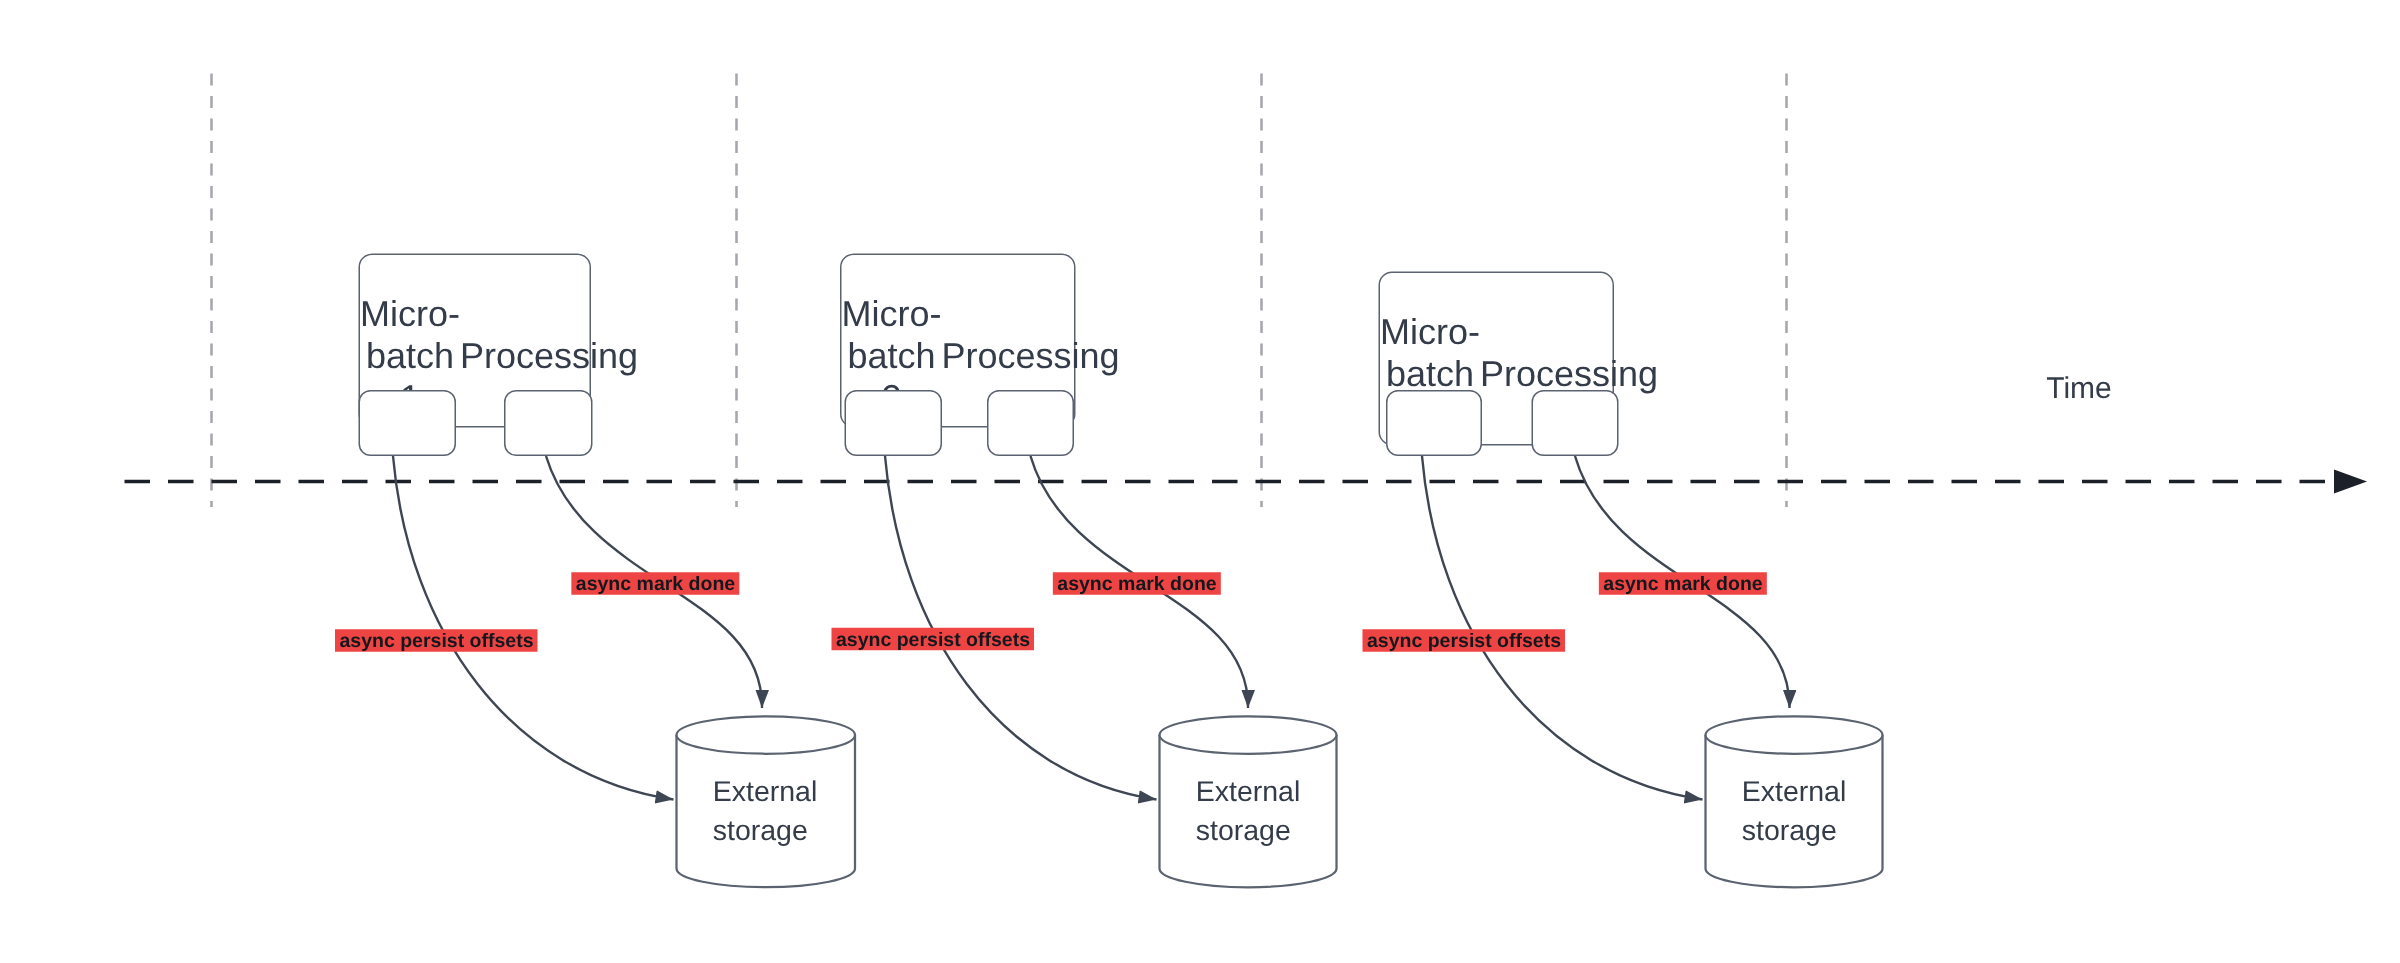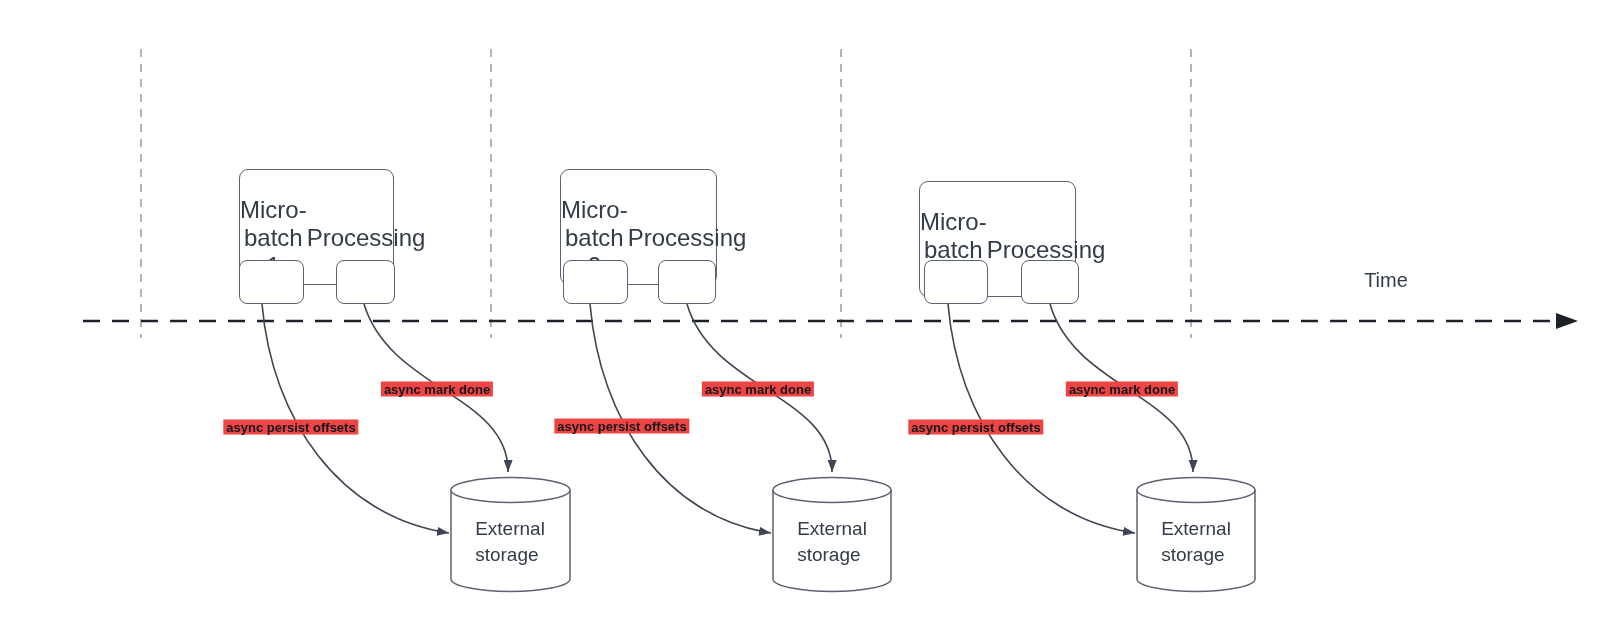--- a/index.html
+++ b/index.html
@@ -158,15 +158,15 @@
   </div>
   <div class="small-box" style="left:924px; top:260px; width:64px; height:44px"></div>
   <div class="small-box" style="left:1021px; top:260px; width:58px; height:44px"></div>
   <div class="arrow-label" style="left:976px; top:427px">async persist offsets</div>
   <div class="arrow-label" style="left:1122px; top:389px">async mark done</div>
   <div class="storage-label" style="left:1196px; top:542px">
     <div>External</div>
     <div>storage</div>
   </div>
 
-  <div class="time-label" style="left:1386px; top:280px">Time</div>
+  <div class="time-label" style="left:1386px; top:260px">Time</div>
 
 </div>
 
 </body></html>

